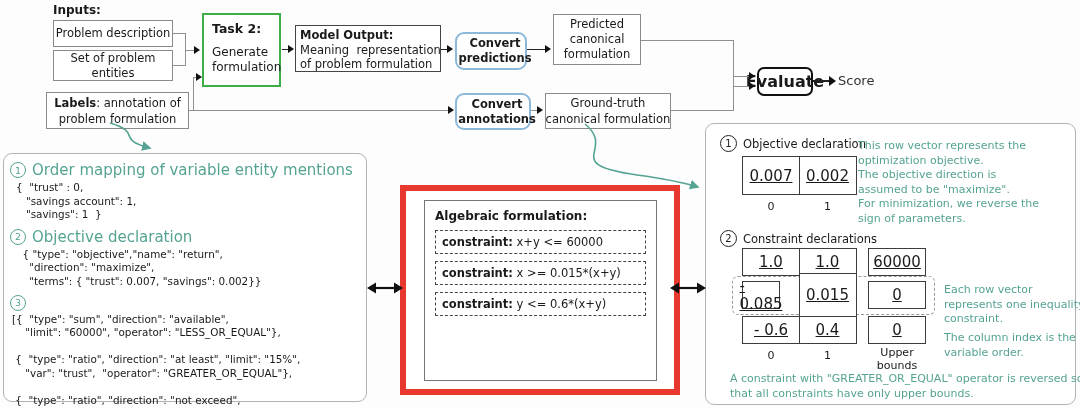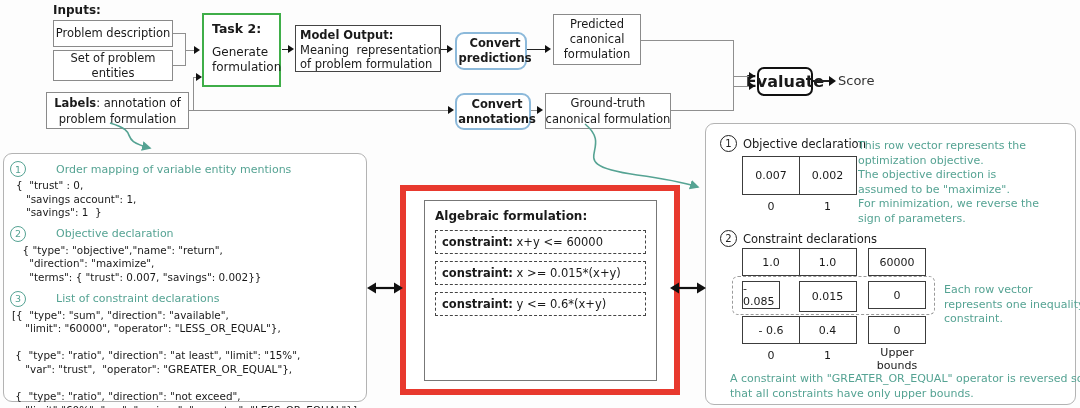--- a/index.html
+++ b/index.html
@@ -15,26 +15,26 @@
   .arr{position:absolute;width:0;height:0;border:4px solid transparent;border-right:none;
        border-left:6px solid #111;}
   .lbl{position:absolute;font-weight:bold;font-size:12px;}
   .panel{position:absolute;background:#fff;border:1.5px solid #b3b3b3;border-radius:9px;box-sizing:border-box;}
   .sec-head{display:flex;align-items:center;gap:6px;margin:3px 0 2px 0;}
   .circ{display:inline-flex;align-items:center;justify-content:center;width:14px;height:14px;
         border-radius:50%;font-size:9.5px;flex:0 0 auto;}
   .teal{color:#55a393;}
   .teal-circ{border:1px solid #55a393;color:#55a393;}
   .black-circ{border:1.2px solid #222;color:#222;width:15px;height:15px;font-size:10px;}
-  .sec-title{font-size:11px;margin-left:24px;}
+  .sec-title{font-size:15px;}
   .code{font-family:"DejaVu Sans","Liberation Sans",sans-serif;font-size:10.4px;line-height:13.6px;
         margin:0 0 6px 6px;white-space:pre;color:#191919;}
   .note{position:absolute;color:#55a393;font-size:11px;line-height:14.5px;white-space:pre;}
   .cell{position:absolute;box-sizing:border-box;background:#fff;border:1.5px solid #3c3c3c;
-        display:flex;align-items:center;justify-content:center;font-size:11px;}
+        display:flex;align-items:center;justify-content:center;font-size:15px;text-decoration:underline;}
   .idx{position:absolute;font-size:11px;text-align:center;line-height:13px;white-space:pre;}
   .rounded{border-radius:9px;border:2px solid #8cb9da;font-weight:bold;padding-left:8px;}
   .redbox{position:absolute;border:6px solid #e8392e;background:#fff;box-sizing:border-box;}
   .dashed-row{position:absolute;border:1.5px dashed #9a9a9a;border-radius:6px;box-sizing:border-box;}
   .alg-row{border:1.5px dashed #444;padding:4px 6px;font-size:11.5px;margin:7px 10px 0 10px;white-space:pre;}
   .alg-row b{font-weight:bold;}
 </style>
 </head>
 <body>
 
@@ -143,21 +143,20 @@
       <span class="circ teal-circ">2</span>
       <span class="sec-title teal">Objective declaration</span>
     </div>
     <pre class="code">  { "type": "objective","name": "return",
     "direction": "maximize",
     "terms": { "trust": 0.007, "savings": 0.002}}</pre>
   </div>
   <div>
     <div class="sec-head">
       <span class="circ teal-circ">3</span>
-      <span class="sec-title teal">List of constraint declarations</span>
     </div>
     <pre class="code" style="margin-left:2px;">[{  "type": "sum", "direction": "available",
     "limit": "60000", "operator": "LESS_OR_EQUAL"},
 
  {  "type": "ratio", "direction": "at least", "limit": "15%",
     "var": "trust",  "operator": "GREATER_OR_EQUAL"},
 
  {  "type": "ratio", "direction": "not exceed",
     "limit":"60%", "var": "savings", "operator": "LESS_OR_EQUAL"}]</pre>
   </div>
@@ -202,30 +201,32 @@
     <span class="circ black-circ">2</span>
     <span style="font-size:11.5px;">Constraint declarations</span>
   </div>
 
   <div class="cell" style="left:36px;top:124px;width:58px;height:28px;">1.0</div>
   <div class="cell" style="left:92.5px;top:124px;width:58px;height:28px;">1.0</div>
   <div class="cell" style="left:162px;top:124px;width:58px;height:28px;">60000</div>
 
   <div class="dashed-row" style="left:26px;top:152px;width:203px;height:39px;"></div>
   <div class="cell" style="left:36px;top:157px;width:38px;height:28px;">- 0.085</div>
-  <div class="cell" style="left:92.5px;top:157px;width:58px;height:31px;">0.015</div>
+  <div class="cell" style="left:92.5px;top:149px;width:58px;height:44px;">0.015</div>
   <div class="cell" style="left:162px;top:157px;width:58px;height:28px;">0</div>
 
   <div class="cell" style="left:36px;top:192px;width:58px;height:28px;">- 0.6</div>
   <div class="cell" style="left:92.5px;top:192px;width:58px;height:28px;">0.4</div>
   <div class="cell" style="left:162px;top:192px;width:58px;height:28px;">0</div>
 
   <div class="idx" style="left:36px;top:225px;width:58px;">0</div>
   <div class="idx" style="left:92.5px;top:225px;width:58px;">1</div>
   <div class="idx" style="left:160px;top:222px;width:62px;">Upper
 bounds</div>
 
   <div class="note" style="left:238px;top:159px;">Each row vector
 represents one inequality
 constraint.</div>
+  <div class="note" style="left:238px;top:207px;">The column index is the
+variable order.</div>
   <div class="note" style="left:24px;top:248px;">A constraint with "GREATER_OR_EQUAL" operator is reversed so
 that all constraints have only upper bounds.</div>
 </div>
 
 </body></html>

